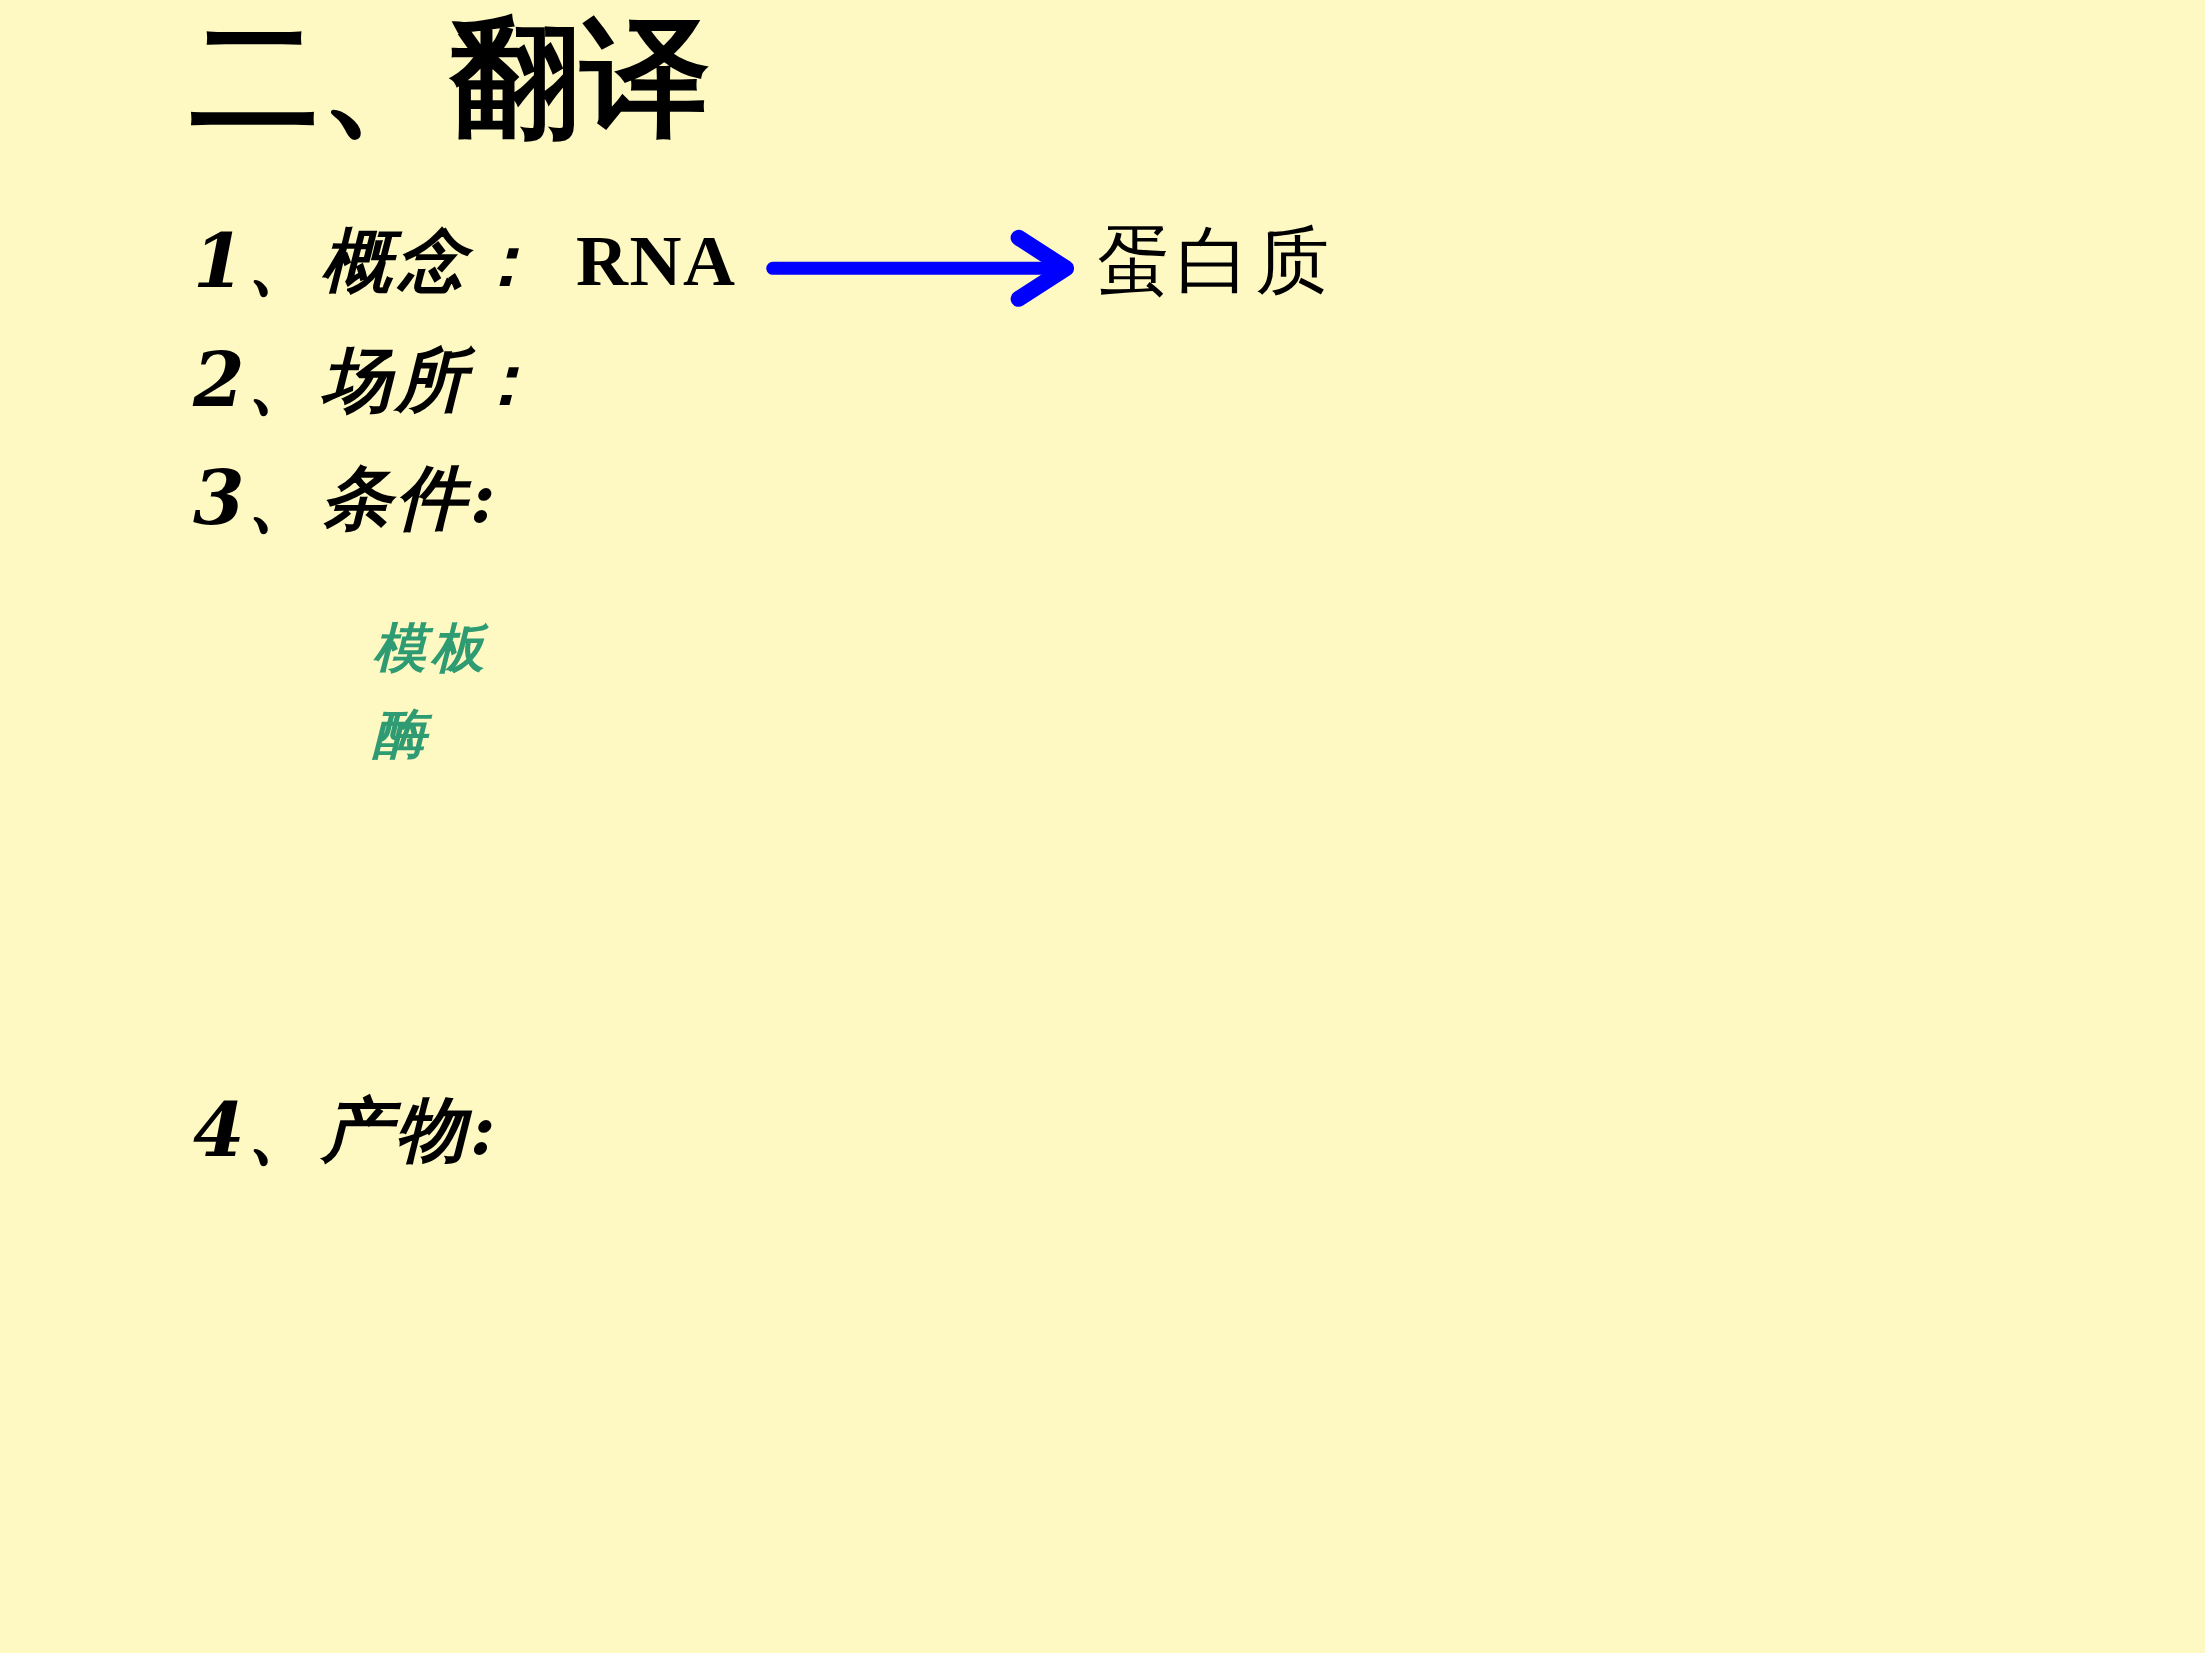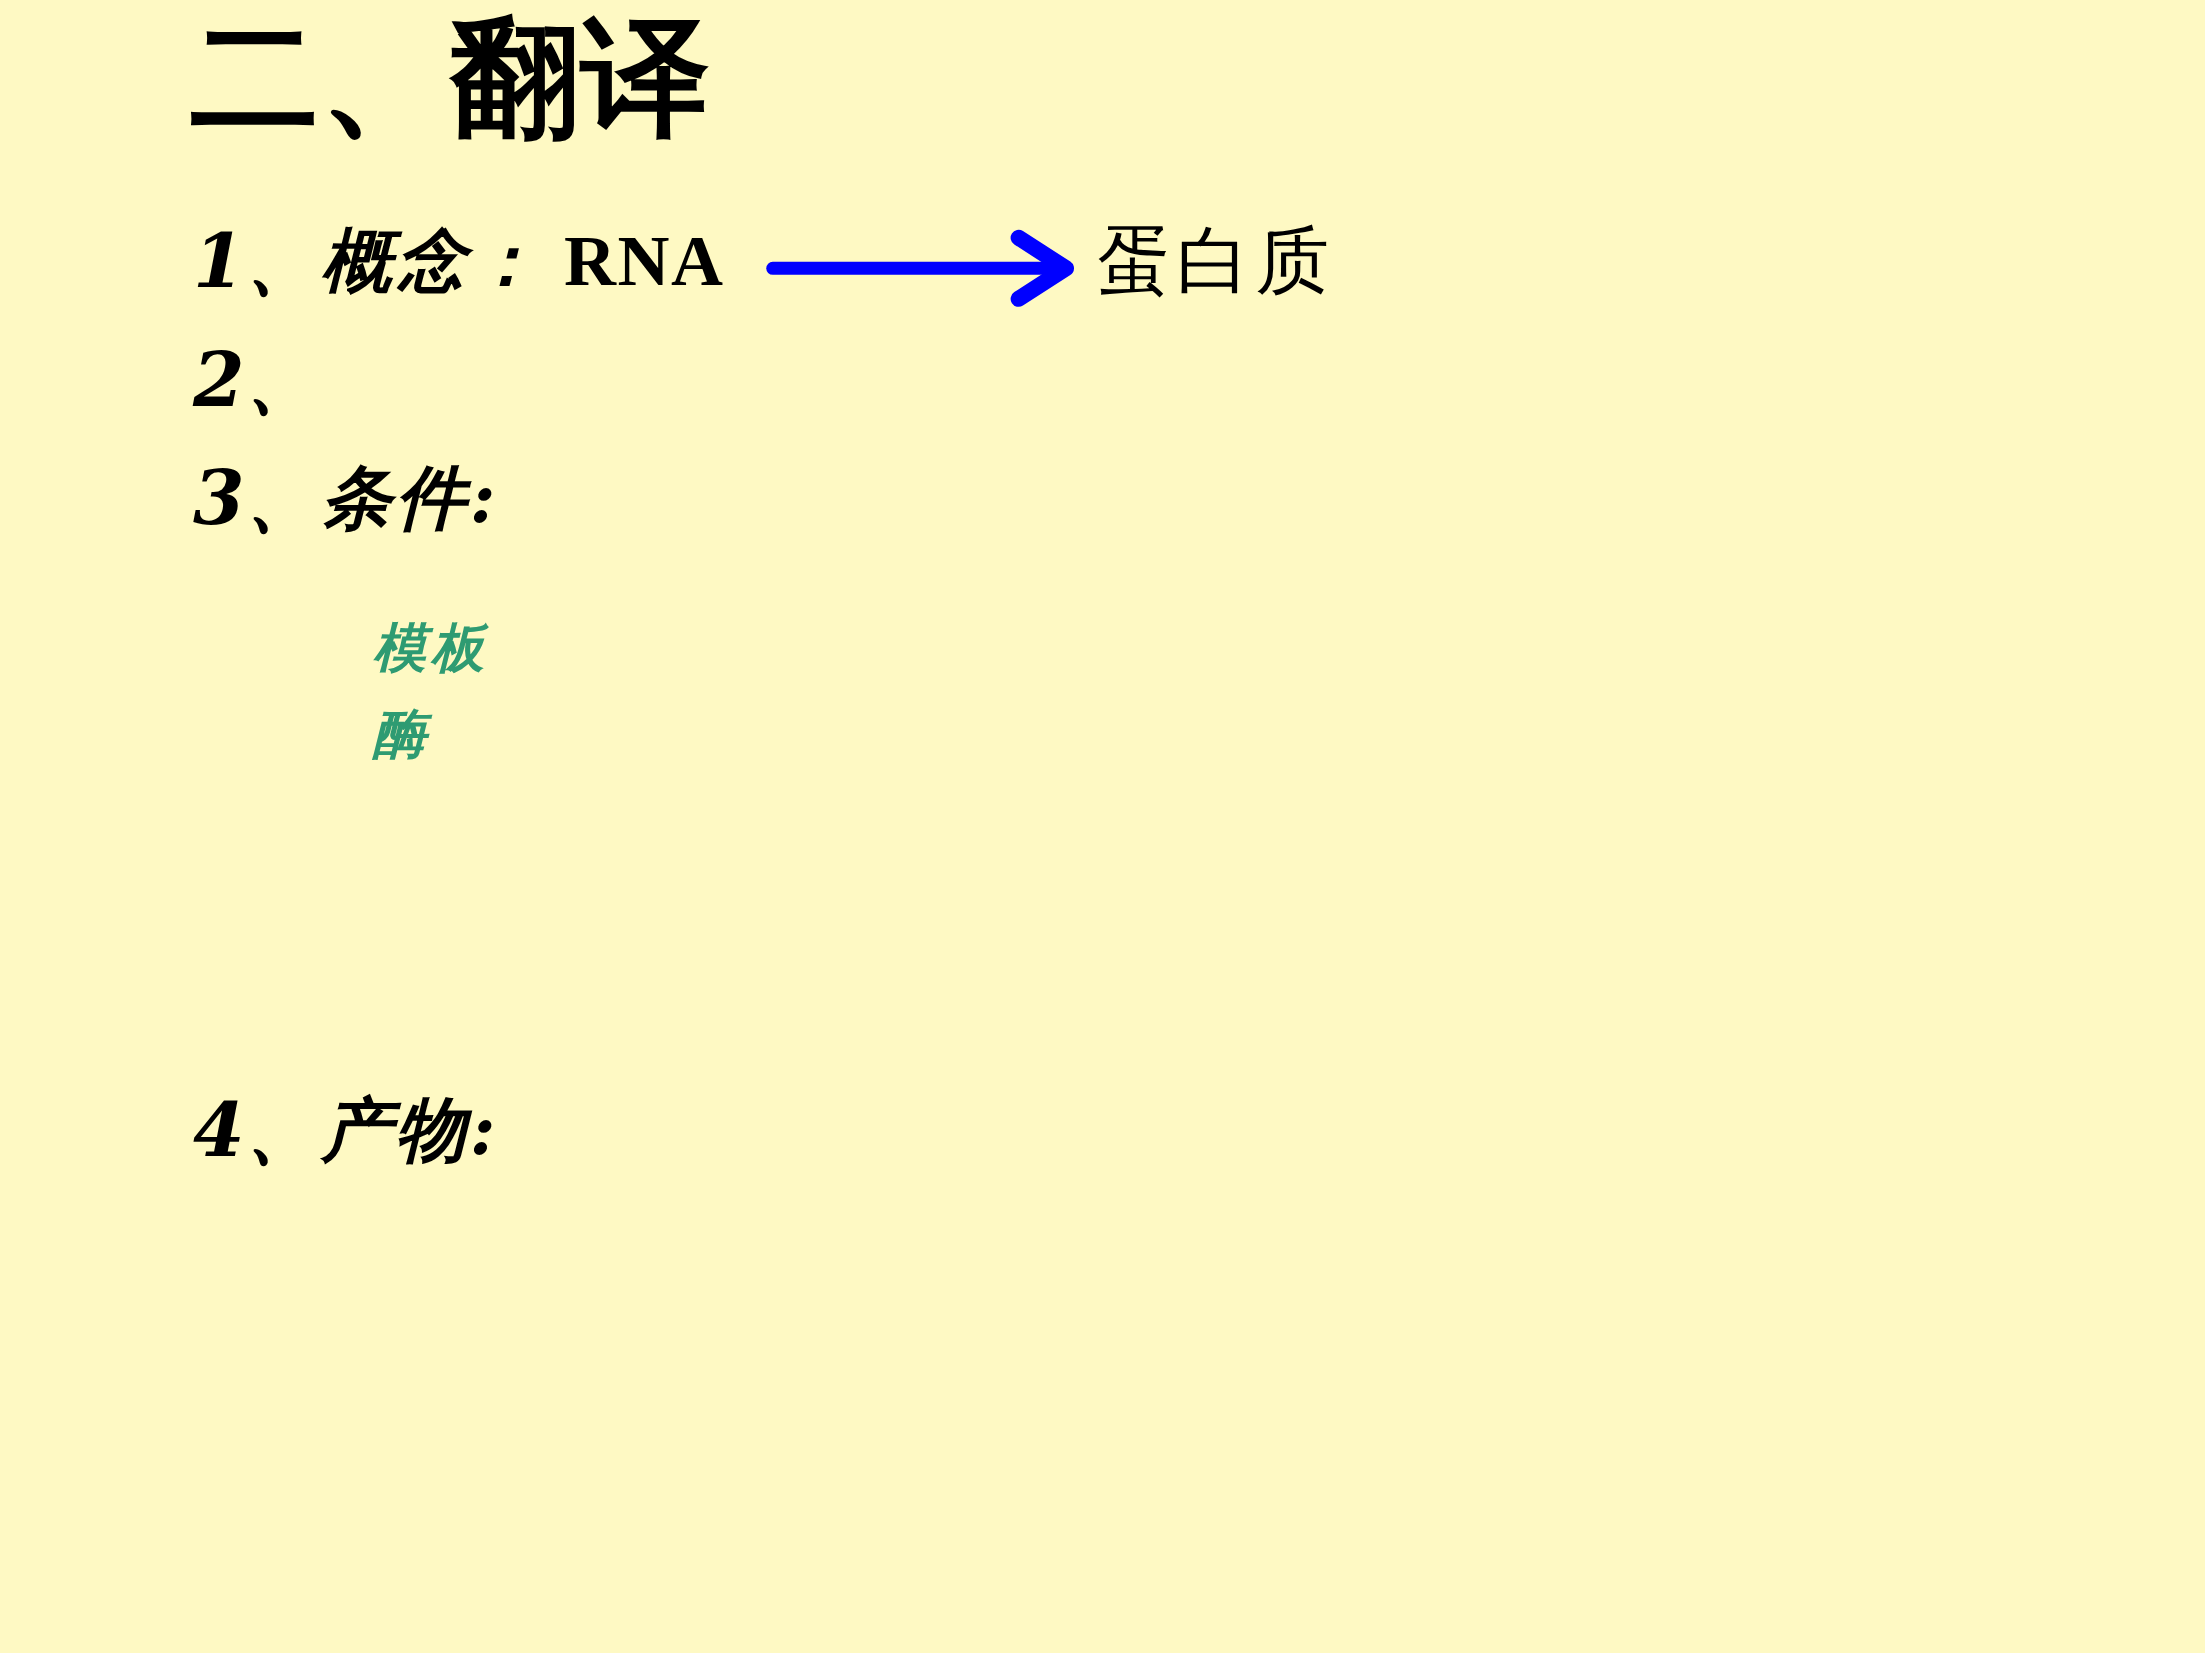--- a/index.html
+++ b/index.html
@@ -72,21 +72,21 @@
     letter-spacing: 0.06em;
     text-align: center;
   }
 
   .outline-row .latin {
     font-family: "Liberation Serif", "DejaVu Serif", serif;
     font-weight: 700;
     font-style: normal;
     font-size: 72px;
     letter-spacing: 0.02em;
-    margin-left: 20px;
+    margin-left: 32px;
   }
 
   .outline-row .tail-cjk {
     font-family: "Liberation Serif", "DejaVu Serif", serif;
     font-weight: 500;
     font-style: normal;
     font-size: 74px;
     letter-spacing: 0.07em;
   }
 
@@ -146,20 +146,21 @@
         </g>
       </svg>
     </div>
 
     <div class="outline-row" style="left:1097px; top:224px;">
       <span class="tail-cjk">蛋白质</span>
     </div>
 
     <div class="outline-row" id="row-2">
       <span class="num">2、</span>
+      <span class="cjk">场所：</span>
     </div>
 
     <div class="outline-row" id="row-3">
       <span class="num">3、</span>
       <span class="cjk">条件:</span>
     </div>
 
     <div class="conditions">
       <div class="condition-item">模板</div>
       <div class="condition-item">酶</div>

